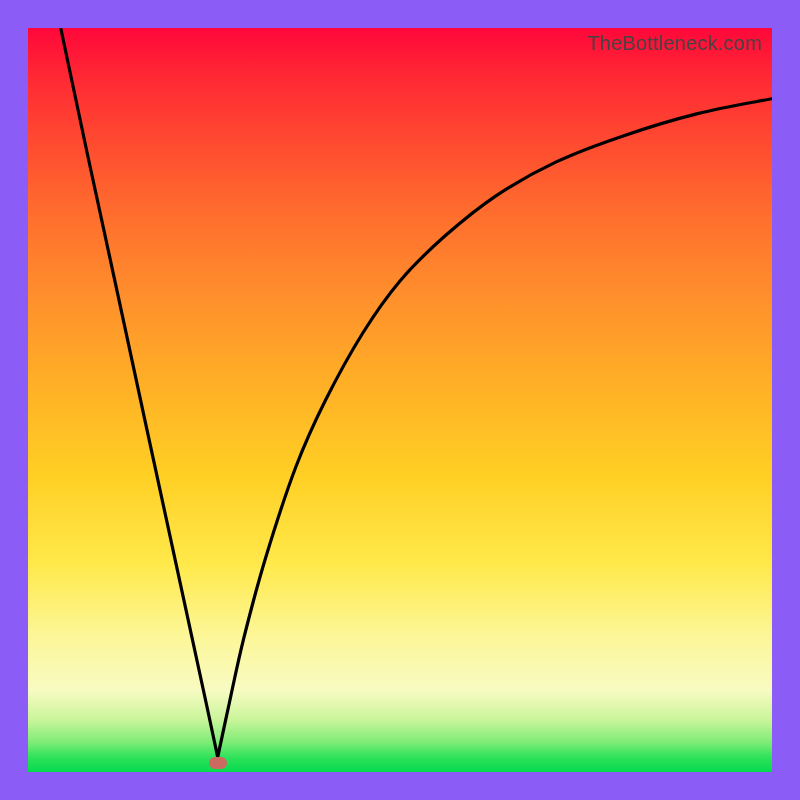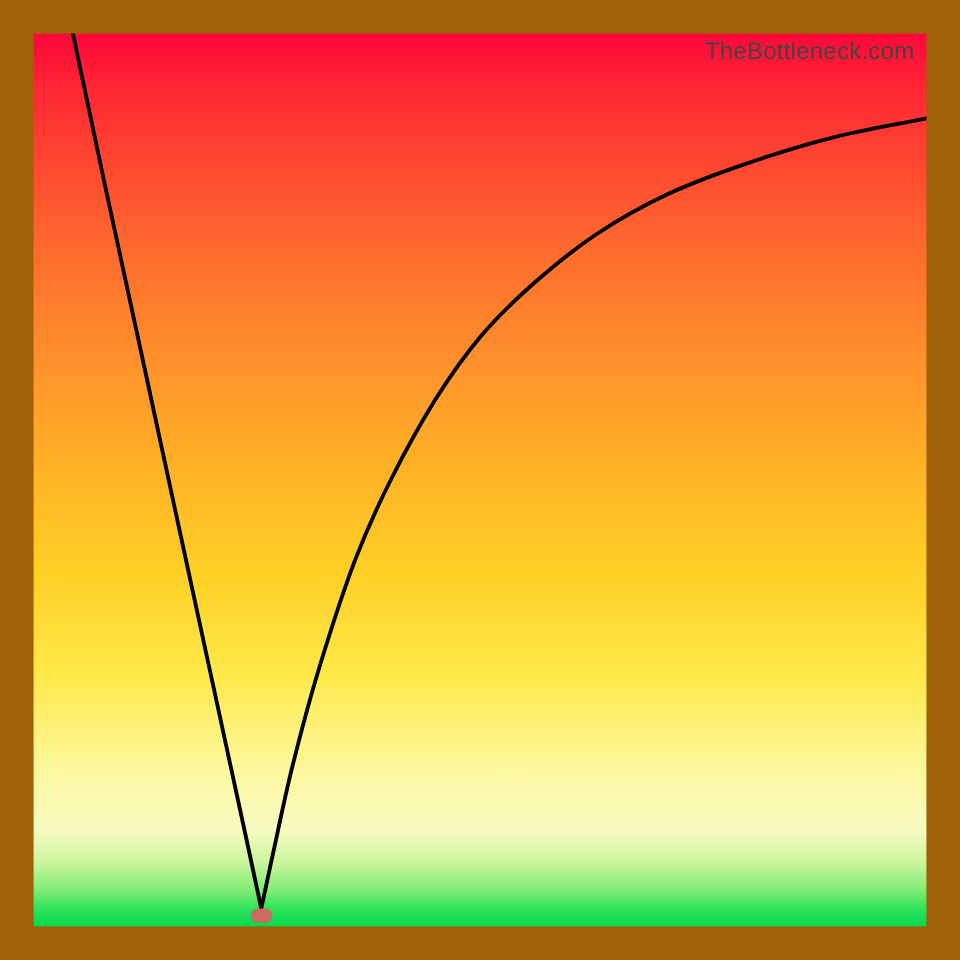--- a/index.html
+++ b/index.html
@@ -8,21 +8,21 @@
     width: 800px;
     height: 800px;
     overflow: hidden;
     background: #000;
     font-family: Arial, Helvetica, sans-serif;
   }
   .frame {
     position: relative;
     width: 800px;
     height: 800px;
-    background: #a16207;
+    background: #8b5cf6;
   }
   .plot {
     position: absolute;
     left: 28px;
     top: 28px;
     width: 744px;
     height: 744px;
     
     background: linear-gradient(to bottom,
       #ff073a 0%,

